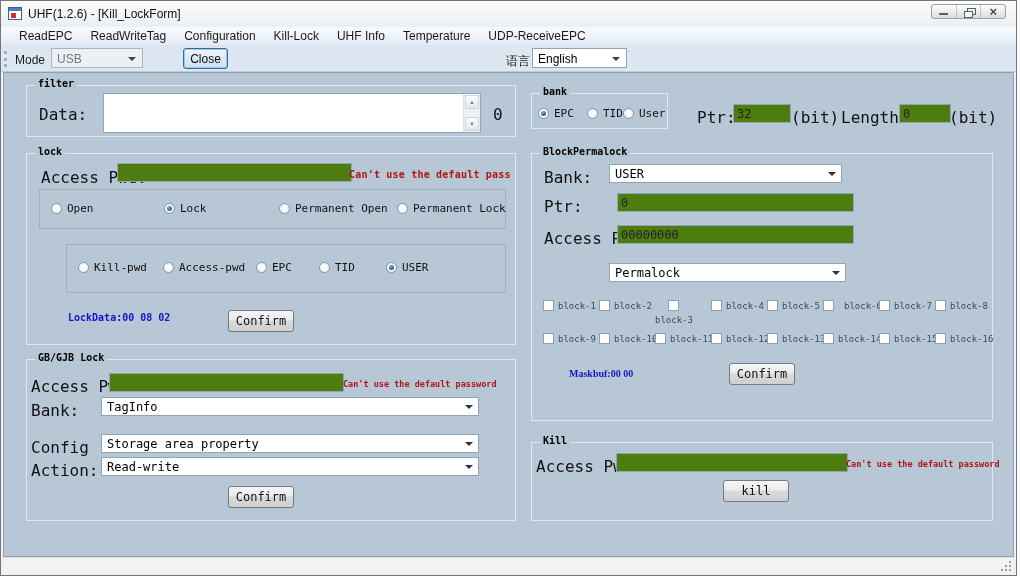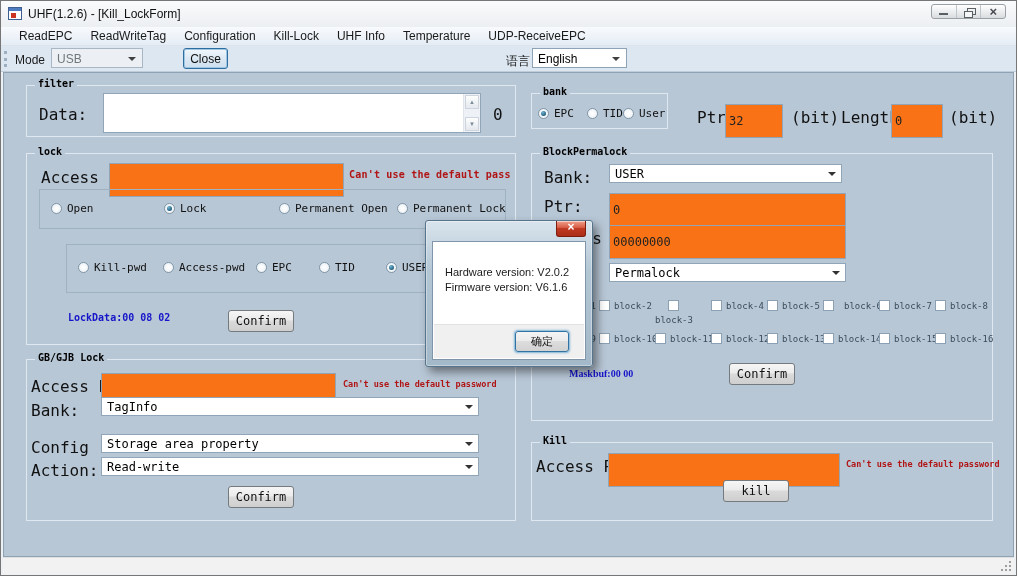--- a/index.html
+++ b/index.html
@@ -34,21 +34,21 @@
   .client{position:absolute;left:2px;right:2px;top:71px;height:485px;background:#b8c7d6;border:1px solid #8ea2b4;}
   
   .statusbar{position:absolute;left:2px;right:2px;top:556px;height:17px;background:#f2f2f2;border-top:1px solid #e0e0e0;}
   .grip{position:absolute;right:1px;bottom:1px;width:14px;height:14px;}
   .grip::after{content:"";position:absolute;right:2px;bottom:2px;width:2px;height:2px;background:#9e9e9e;box-shadow:-4px 0 0 #9e9e9e,-8px 0 0 #9e9e9e,0 -4px 0 #9e9e9e,-4px -4px 0 #9e9e9e,0 -8px 0 #9e9e9e;}
   
   .group{position:absolute;border:1px solid #dfe8f0;}
   .gtitle{position:absolute;top:-8px;left:8px;background:#b8c7d6;padding:0 3px;font:bold 10px "DejaVu Sans Mono",monospace;color:#000;}
   .lbl{position:absolute;font:11px "DejaVu Sans Mono",monospace;color:#111;white-space:nowrap;}
   .lbl.big{font-size:16px;}
-  .txt{position:absolute;height:19px;border:1px solid #90a5b8;background:#f97316;font:12px "DejaVu Sans Mono",monospace;color:#222;padding:16px 3px;outline:none;}
+  .txt{position:absolute;height:19px;border:1px solid #90a5b8;background:#4d7c0f;font:12px "DejaVu Sans Mono",monospace;color:#222;padding:8px 3px;outline:none;margin-left:8px;}
   .mcombo{position:absolute;height:19px;background:#fff;border:1px solid #90a5b8;font:12px "DejaVu Sans Mono",monospace;padding:2px 18px 0 5px;white-space:nowrap;overflow:hidden;}
   .mcombo::after{content:"";position:absolute;right:5px;top:7px;border:4px solid transparent;border-top-color:#333;}
   .subpanel{position:absolute;border:1px solid #9fb2c2;}
   .radio{position:absolute;display:flex;align-items:center;gap:5px;font:11px "DejaVu Sans Mono",monospace;color:#111;white-space:nowrap;}
   .rdot{width:11px;height:11px;border-radius:50%;border:1px solid #8096a8;background:radial-gradient(#ffffff,#e9eff3);flex:none;}
   .radio.sel .rdot{position:relative;}
   .radio.sel .rdot::after{content:"";position:absolute;left:2px;top:2px;width:5px;height:5px;border-radius:50%;background:radial-gradient(circle at 35% 30%,#6fb6d0,#1f5a7a 75%);}
   .cb{position:absolute;display:flex;align-items:center;gap:4px;font:9px "DejaVu Sans Mono",monospace;color:#3c4c5a;white-space:nowrap;}
   .cbox{width:11px;height:11px;border:1px solid #8ba0b2;background:#fff;flex:none;}
   .warn{position:absolute;font-family:"DejaVu Sans Mono",monospace;font-weight:bold;color:#b01414;white-space:nowrap;}
@@ -296,28 +296,18 @@
   <div class="btn" style="left:728px;top:362px;width:66px;height:22px;">Confirm</div>
 
   <div class="group" style="left:530px;top:441px;width:462px;height:79px;">
     <span class="gtitle">Kill</span>
   </div>
   <span class="lbl big" style="left:535px;top:456px;">Access Pwd:</span>
   <input class="txt" style="left: 607px; top: 452px; width: 232px;" value="">
   <span class="warn" style="left:845px;top:458px;font-size:8.5px;">Can't use the default password</span>
   <div class="btn" style="left:722px;top:479px;width:66px;height:22px;">kill</div>
 
-  <div class="dlg">
-    <span class="dlgx"></span>
-    <div class="dlgbody">
-      <span class="dline" style="top:24px;">Hardware version: V2.0.2</span>
-      <span class="dline" style="top:39px;">Firmware version: V6.1.6</span>
-      <div class="dfoot">
-        <div class="dok">确定</div>
-      </div>
-    </div>
-  </div>
 
   <div class="statusbar">
     <span class="grip"></span>
   </div>
 
 </div>
 
 </body></html>

